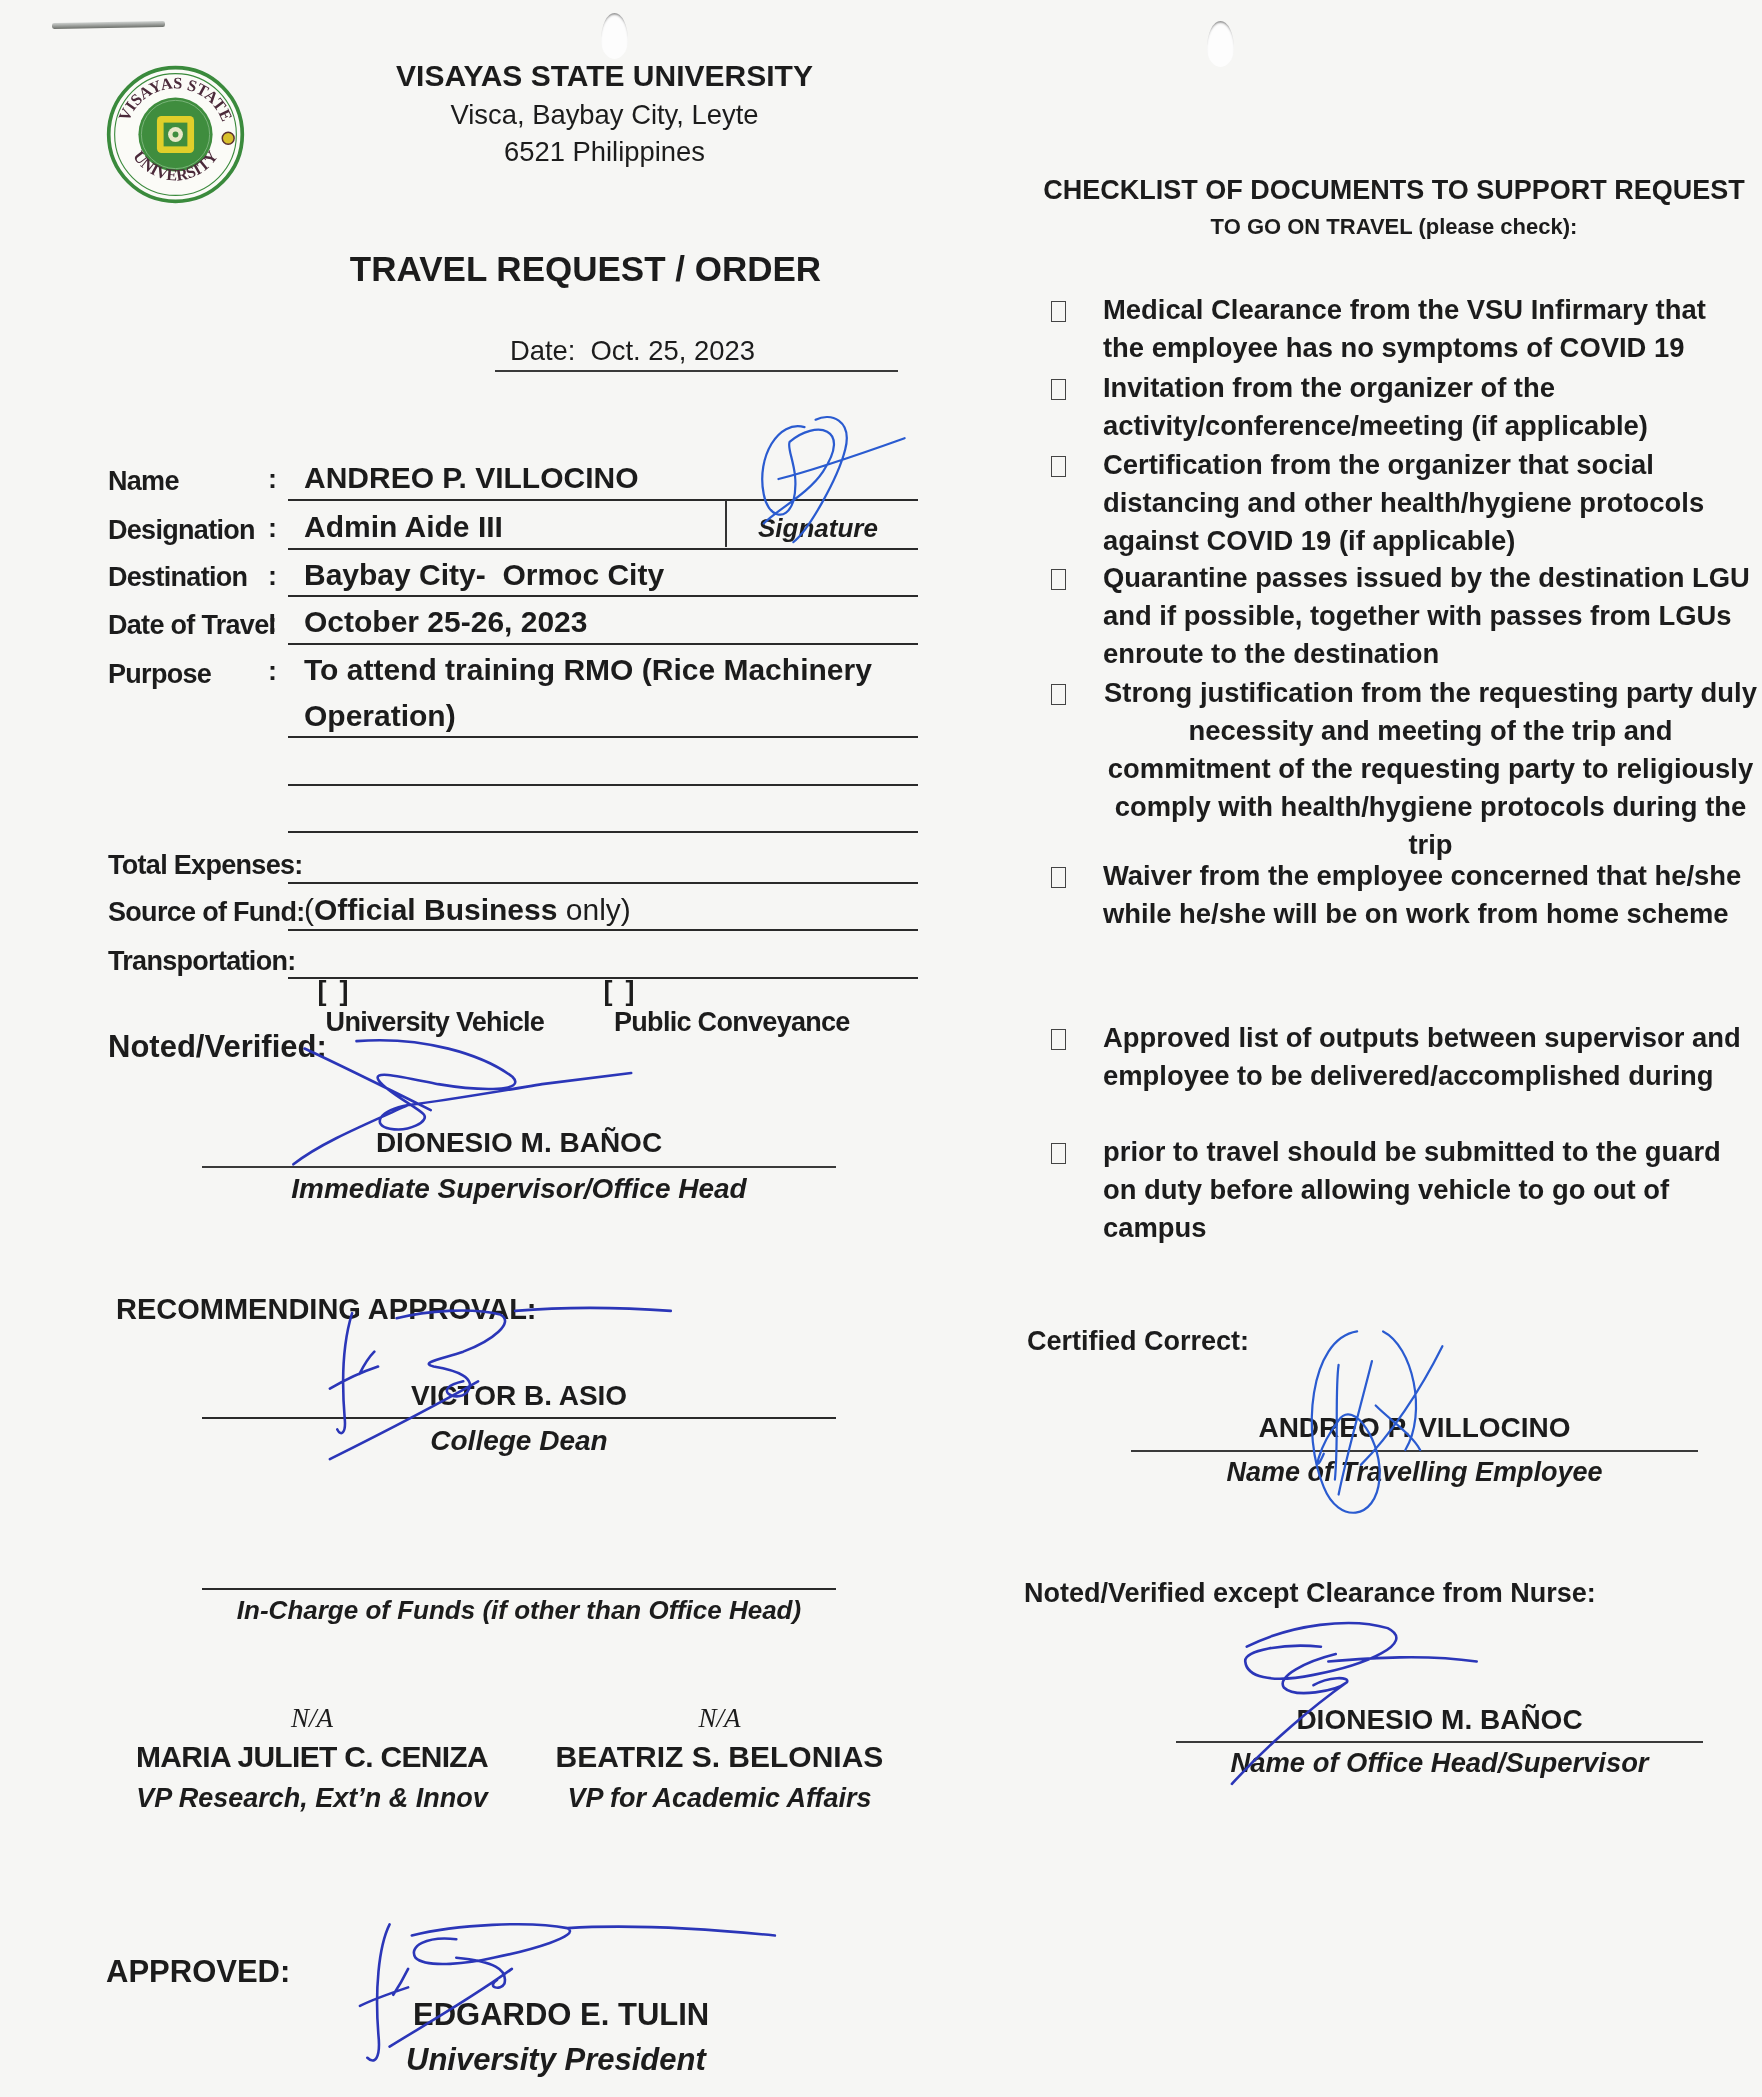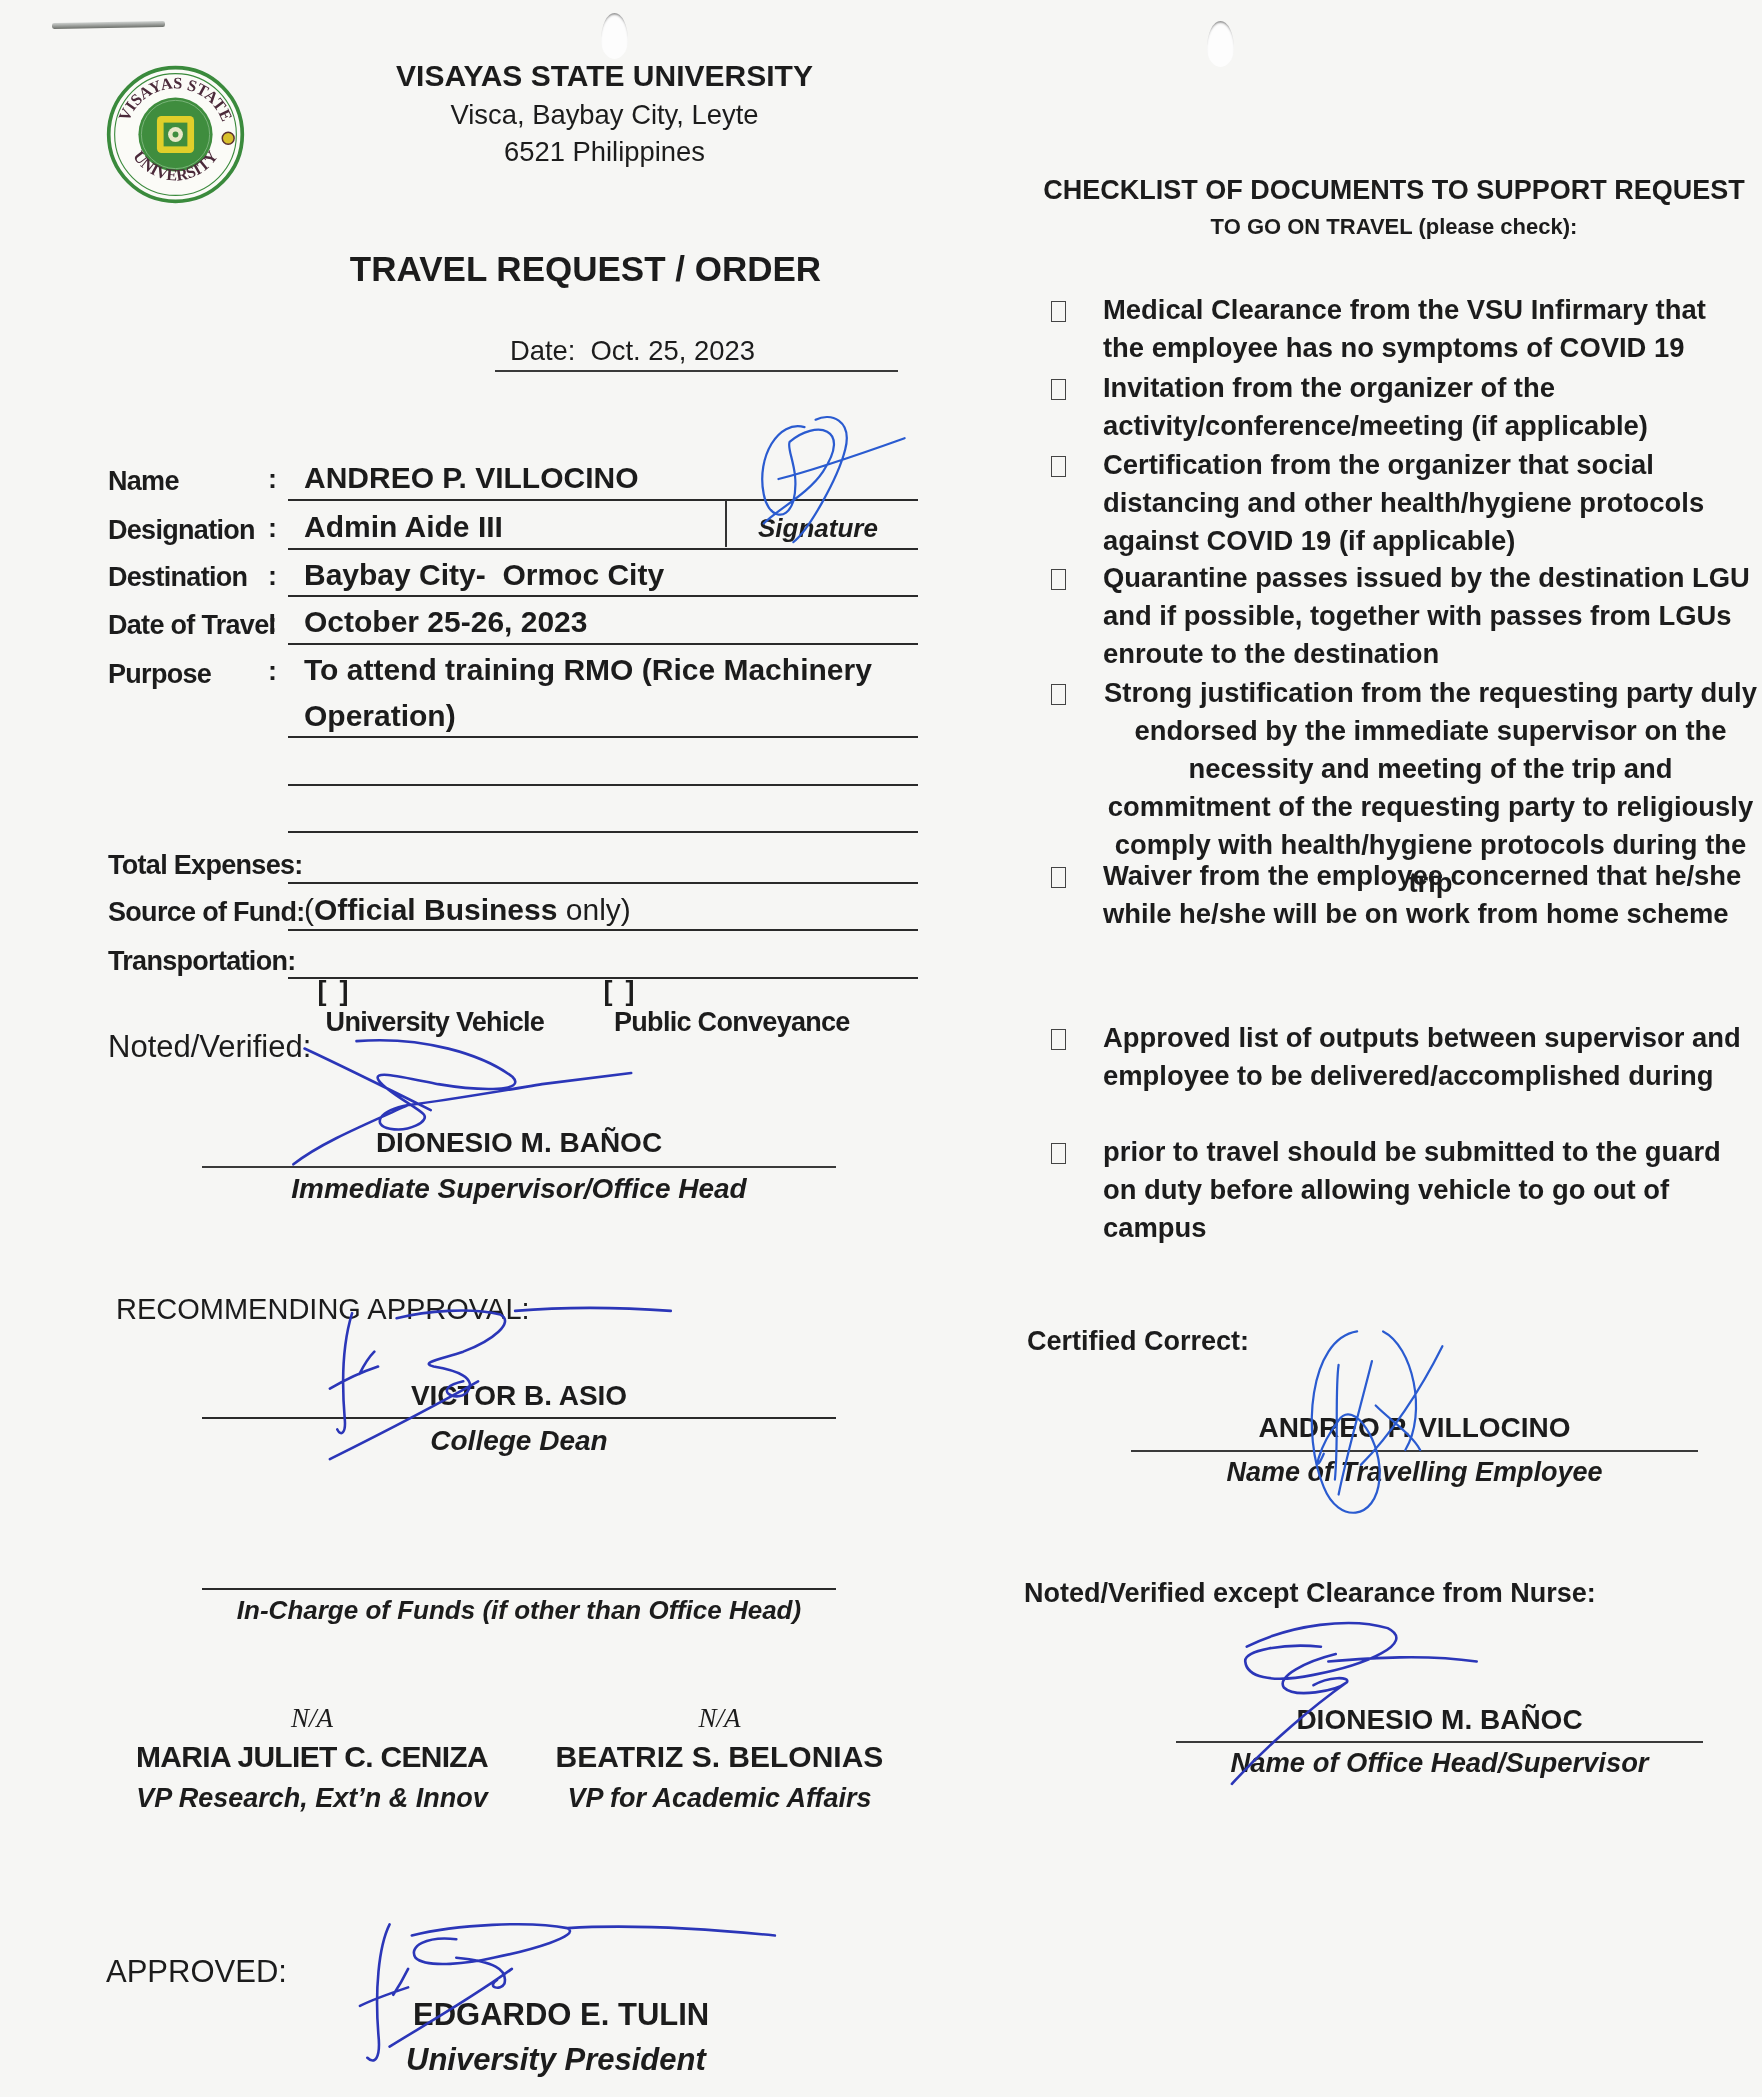--- a/index.html
+++ b/index.html
@@ -15,21 +15,21 @@
   .line { position:absolute; height:2.2px; background:#2a2a2a; }
   .thin { height:1.5px; background:#3a3a3a; }
   .staple { position:absolute; left:52px; top:22px; width:113px; height:6px;
     background:linear-gradient(#cfd2d0,#6c6f6a); border-radius:2.2px; transform:rotate(-1deg); }
   .hole { position:absolute; width:27px; height:46px; border-radius:50% 50% 50% 50% / 60% 60% 40% 40%;
     background:#fdfdfd; box-shadow: inset 0 3px 2.2px -1.5px #8a8a8a; }
   .lbl { font-size:27px; font-weight:bold; letter-spacing:-0.7px; }
   .val { font-size:30px; font-weight:bold; }
   .hdr-name { font-size:28px; font-weight:bold; }
   .hdr-role { font-size:28px; font-weight:bold; font-style:italic; }
-  .sec { font-size:31px; font-weight:normal; }
+  .sec { font-size:31px; font-weight:bold; }
   .chk-item { position:absolute; left:1061px; width:697px; font-size:27.4px; font-weight:bold; line-height:38px; }
   .chk-box { position:absolute; left:-10.4px; top:10.4px; width:13.4px; height:19px; border:1.5px solid #444; background:transparent; }
   .chk-text { margin-left:42px; }
   svg.sig { position:absolute; overflow:visible; pointer-events:none; }
   svg.sig path { fill:none; stroke-linecap:round; stroke-linejoin:round; }
 </style>
 </head>
 <body>
 
 <div class="staple"></div>
@@ -179,21 +179,20 @@
       <div class="chk-text">
         <div>Quarantine passes issued by the destination LGU</div>
         <div>and if possible, together with passes from LGUs</div>
         <div>enroute to the destination</div>
       </div>
     </div>
     <div class="chk-item" style="top: 674px; text-align: center;">
       <div class="chk-box"></div>
       <div class="chk-text">
         <div>Strong justification from the requesting party duly</div>
-        <div>endorsed by the immediate supervisor on the</div>
         <div>necessity and meeting of the trip and</div>
         <div>commitment of the requesting party to religiously</div>
         <div>comply with health/hygiene protocols during the</div>
         <div>trip</div>
       </div>
     </div>
     <div class="chk-item" style="top: 857px;">
       <div class="chk-box"></div>
       <div class="chk-text">
         <div>Waiver from the employee concerned that he/she</div>

